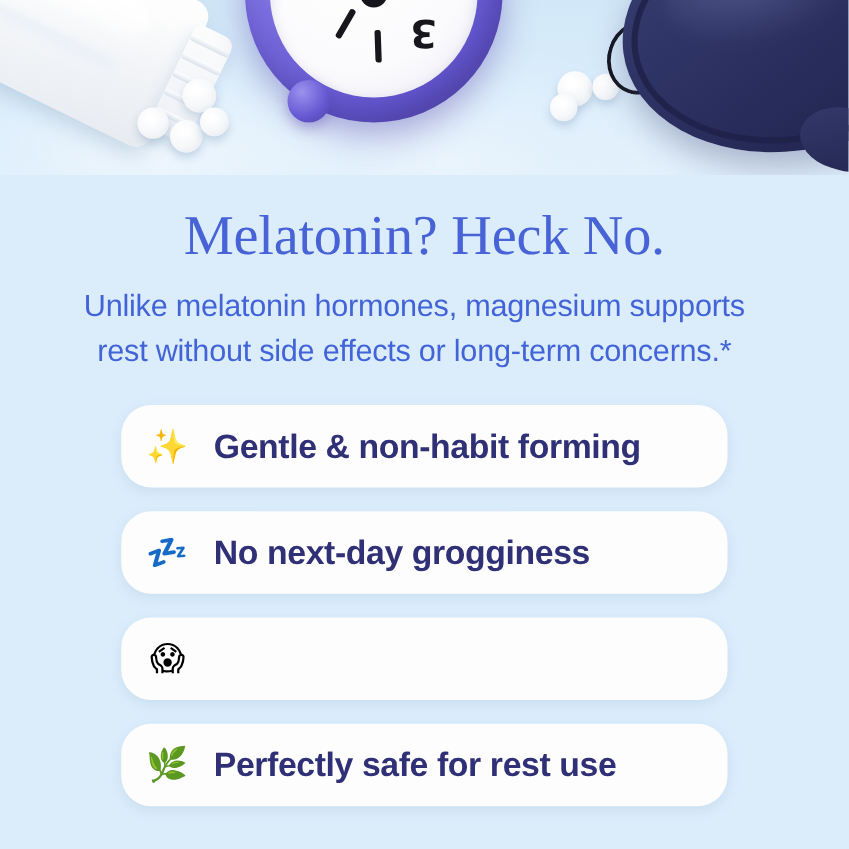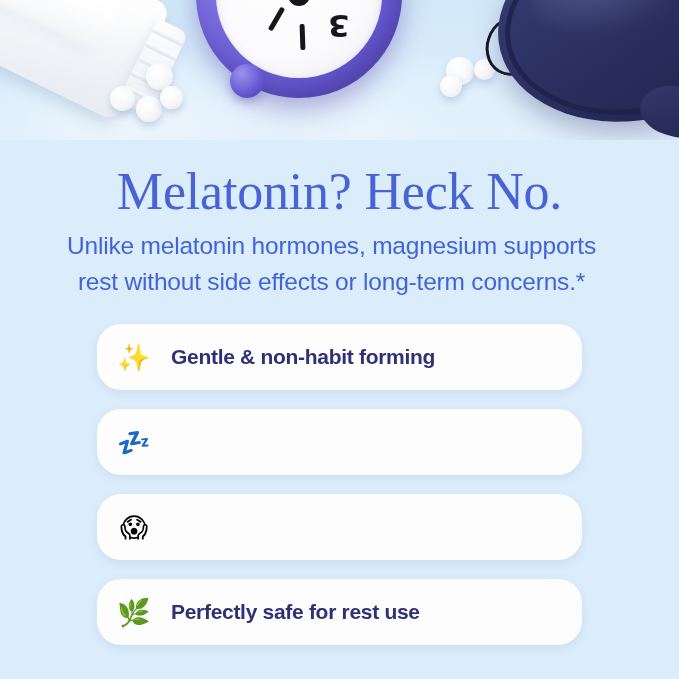--- a/index.html
+++ b/index.html
@@ -190,21 +190,21 @@
     transform: rotate(16deg);
   }
 
   
   .headline {
     position: absolute;
     left: 0; top: 164px;
     width: 679px;
     text-align: center;
     font-family: "Liberation Serif", "DejaVu Serif", serif;
-    font-size: 52px;
+    font-size: 45px;
     line-height: 1.08;
     letter-spacing: -0.2px;
     color: #4863d6;
   }
   .subhead {
     position: absolute;
     left: 0; top: 228px;
     width: 663px;
     text-align: center;
     font-family: "Liberation Sans", sans-serif;
@@ -239,21 +239,21 @@
     flex: 0 0 74px;
     text-align: center;
     font-family: "DejaVu Sans", sans-serif;
     font-size: 27px;
     line-height: 1;
     user-select: none;
   }
   .card-label {
     font-family: "Liberation Sans", sans-serif;
     font-weight: bold;
-    font-size: 21px;
+    font-size: 27px;
     letter-spacing: -0.3px;
     color: #2f3075;
   }
 </style>
 </head>
 <body>
 
 <div class="page">
 
   <div class="hero">
@@ -310,20 +310,21 @@
 
   <div class="cards">
 
     <div class="card">
       <div class="card-icon">✨</div>
       <div class="card-label">Gentle &amp; non-habit forming</div>
     </div>
 
     <div class="card">
       <div class="card-icon">💤</div>
+      <div class="card-label">No next-day grogginess</div>
     </div>
 
     <div class="card">
       <div class="card-icon">😱</div>
     </div>
 
     <div class="card">
       <div class="card-icon">🌿</div>
       <div class="card-label">Perfectly safe for rest use</div>
     </div>

